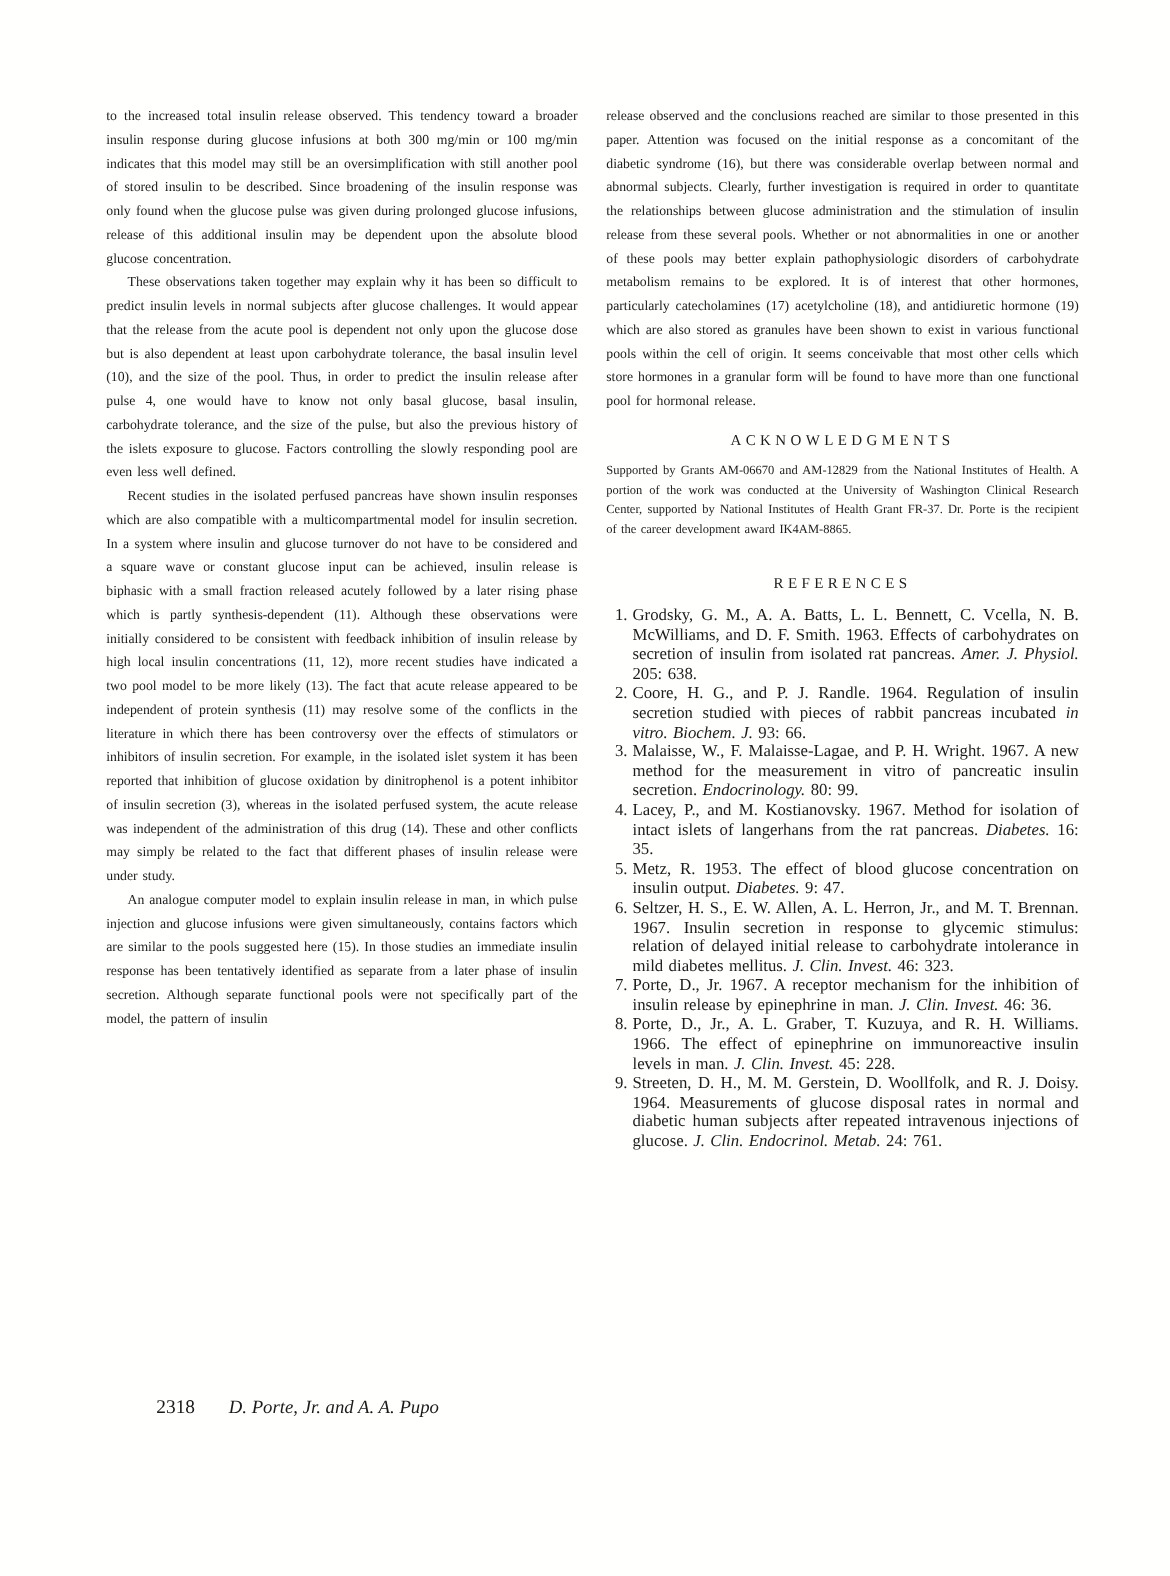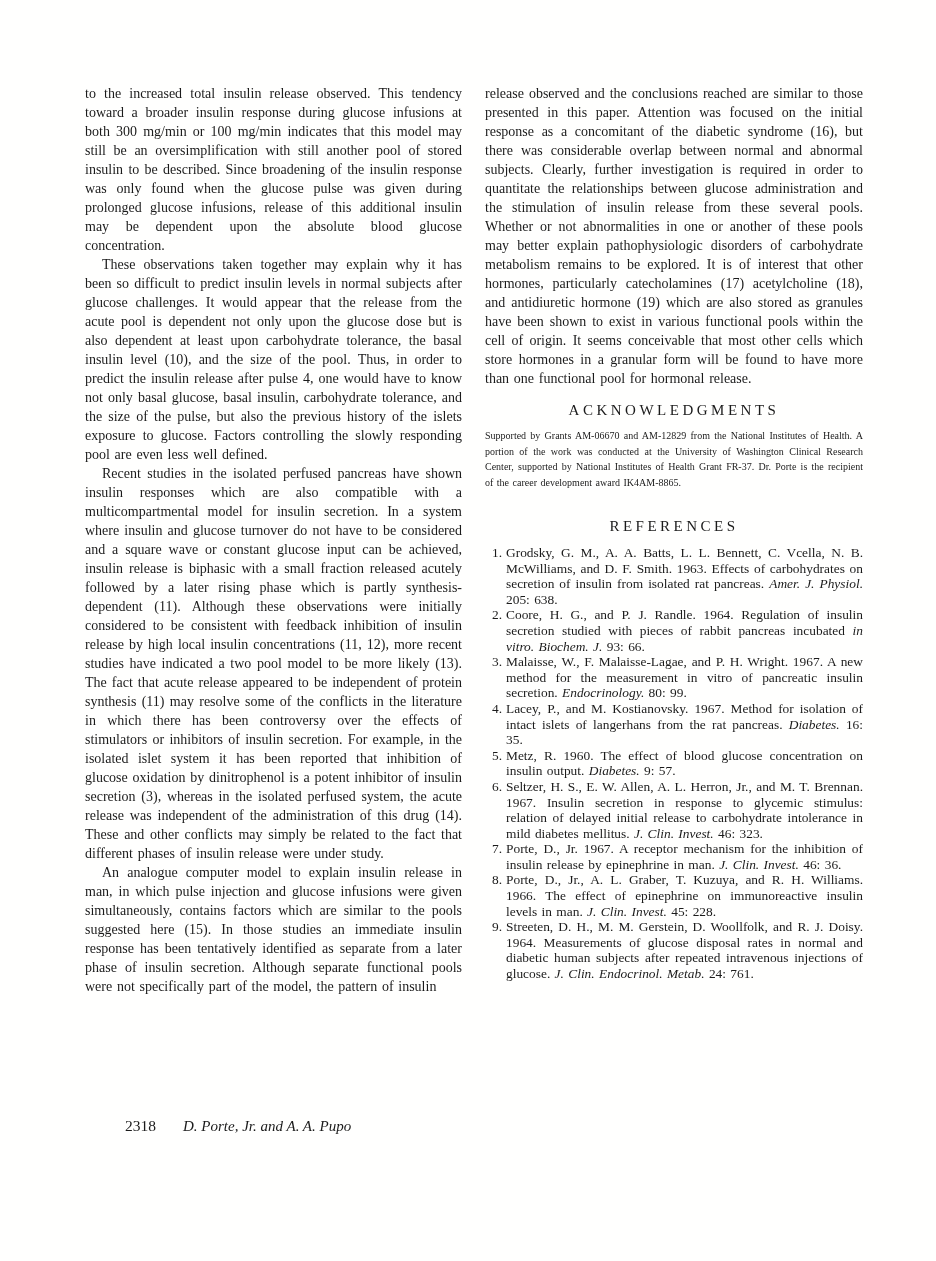--- a/index.html
+++ b/index.html
@@ -18,30 +18,30 @@
   .col {
     position: absolute;
     top: 84px;
     text-align: justify;
   }
   .col-left  { left: 85px;  width: 377px; }
   .col-right { left: 485px; width: 378px; }
 
   .body-par {
     margin: 0;
-    font-size: 14px;
+    font-size: 11px;
     line-height: 19px;
     word-spacing: 1.2px;
   }
   .body-par.ind { text-indent: 17px; }
 
   .section-heading {
     margin: 14px 0 9px 0;
     text-align: center;
-    font-size: 15px;
+    font-size: 12px;
     letter-spacing: 3.5px;
     font-weight: normal;
     text-indent: 0;
   }
   .refs-heading { margin-top: 28px; margin-bottom: 10px; }
 
   .small-par {
     margin: 0;
     font-size: 10px;
     line-height: 15.5px;
@@ -108,21 +108,21 @@
       <div class="ref">
         <span class="ref-num">3.</span>
         <span class="ref-body"><span>Malaisse, W., F. Malaisse-Lagae, and P. H. Wright. 1967. A new method for the measurement in vitro of pancreatic insulin secretion. </span><span class="it">Endocrinology.</span><span> </span><span class="bd">80:</span><span> 99.</span></span>
       </div>
       <div class="ref">
         <span class="ref-num">4.</span>
         <span class="ref-body"><span>Lacey, P., and M. Kostianovsky. 1967. Method for isolation of intact islets of langerhans from the rat pancreas. </span><span class="it">Diabetes.</span><span> </span><span class="bd">16:</span><span> 35.</span></span>
       </div>
       <div class="ref">
         <span class="ref-num">5.</span>
-        <span class="ref-body"><span>Metz, R. 1960. The effect of blood glucose concentration on insulin output. </span><span class="it">Diabetes.</span><span> </span><span class="bd">9:</span><span> 57.</span></span>
+        <span class="ref-body"><span>Metz, R. 1953. The effect of blood glucose concentration on insulin output. </span><span class="it">Diabetes.</span><span> </span><span class="bd">9:</span><span> 47.</span></span>
       </div>
       <div class="ref">
         <span class="ref-num">6.</span>
         <span class="ref-body"><span>Seltzer, H. S., E. W. Allen, A. L. Herron, Jr., and M. T. Brennan. 1967. Insulin secretion in response to glycemic stimulus: relation of delayed initial release to carbohydrate intolerance in mild diabetes mellitus. </span><span class="it">J. Clin. Invest.</span><span> </span><span class="bd">46:</span><span> 323.</span></span>
       </div>
       <div class="ref">
         <span class="ref-num">7.</span>
         <span class="ref-body"><span>Porte, D., Jr. 1967. A receptor mechanism for the inhibition of insulin release by epinephrine in man. </span><span class="it">J. Clin. Invest.</span><span> </span><span class="bd">46:</span><span> 36.</span></span>
       </div>
       <div class="ref">

